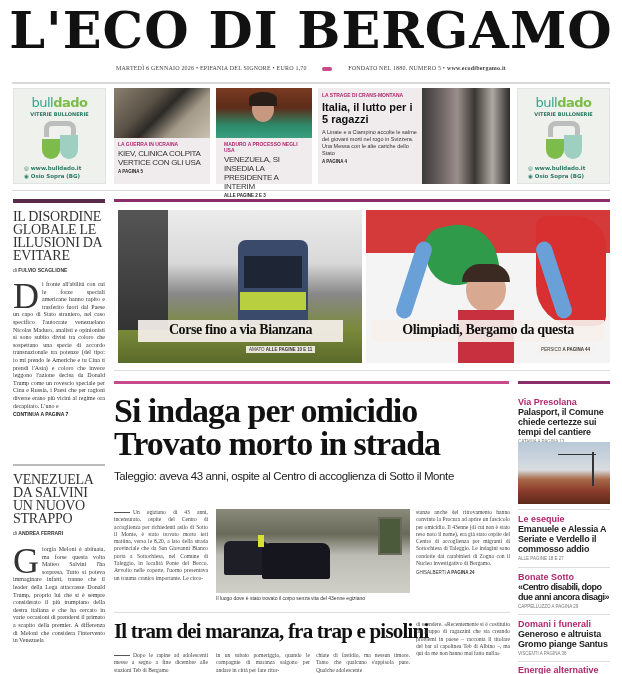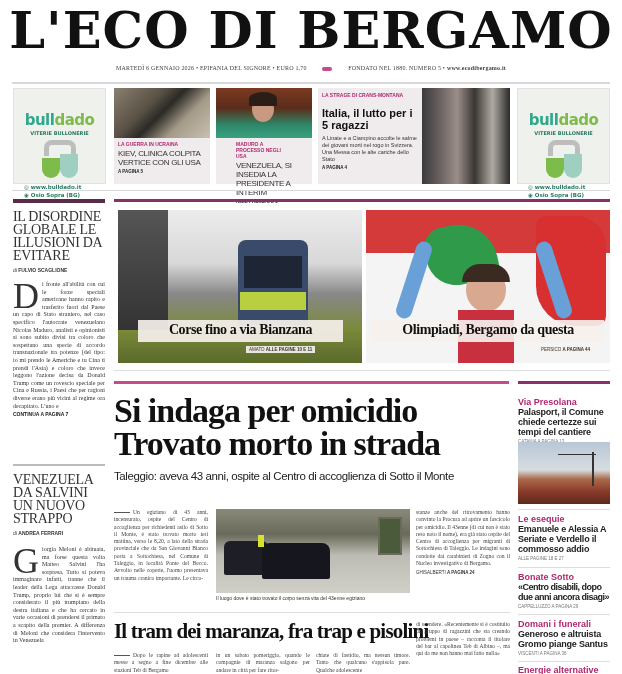--- a/index.html
+++ b/index.html
@@ -4,21 +4,21 @@
 <style>
 *{box-sizing:border-box;margin:0;padding:0}
 body{width:622px;height:674px;overflow:hidden;background:#fff;font-family:"Liberation Serif",serif;color:#1a1a1a;position:relative}
 .abs{position:absolute}
 .masthead{left:0;top:0;width:622px;height:62px;text-align:center;font-family:"DejaVu Serif",serif;font-weight:bold;font-size:50px;letter-spacing:1px;line-height:62px;transform:scaleX(1.02);color:#111}
 .dateline{left:0;top:65px;width:622px;text-align:center;font-size:6px;color:#444;letter-spacing:.2px}
 .dateline b{font-weight:bold}
 .dateline .mark{display:inline-block;width:10px;height:4px;background:#c74a8a;border-radius:2px;margin:0 14px;vertical-align:middle}
 .rule{height:2px;background:#d8d8d8}
 .adbox{background:#eef1ec;border:1px solid #e2e2e2}
-.ad-logo{font-family:"DejaVu Sans",sans-serif;font-weight:bold;font-size:15px;color:#7dbb4a;text-align:center;margin-top:22px;letter-spacing:-.5px}
+.ad-logo{font-family:"DejaVu Sans",sans-serif;font-weight:normal;font-size:13px;color:#7dbb4a;text-align:center;margin-top:6px;letter-spacing:-.5px}
 .ad-logo span{color:#2fa88b}
 .ad-sub{font-family:"DejaVu Sans",sans-serif;font-size:5px;color:#2a7a66;text-align:center;font-weight:bold;margin-top:1px}
 .ad-mark{width:40px;height:42px;margin:4px auto 0;position:relative}
 .ad-mark .r1{position:absolute;left:4px;top:0;width:32px;height:16px;border:5px solid #bdbdbd;border-bottom:none;border-radius:8px 8px 0 0}
 .ad-mark .c1{position:absolute;left:2px;top:18px;width:18px;height:20px;background:#7dbb4a;border-radius:0 0 10px 10px}
 .ad-mark .c2{position:absolute;left:20px;top:14px;width:18px;height:24px;background:#9ecfc0;border-radius:0 0 10px 10px}
 .ad-line{font-family:"DejaVu Sans",sans-serif;font-size:5.5px;color:#2a7a66;font-weight:bold;padding-left:10px;margin-top:2px}
 .teaser{background:#f0ecee}
 .photo{overflow:hidden}
 .kicker{font-family:"Liberation Sans",sans-serif;font-weight:bold;font-size:5px;color:#b0286e;text-transform:uppercase}
@@ -75,31 +75,31 @@
     <div class="tease-title" style="margin-top:2px">KIEV, CLINICA COLPITA VERTICE CON GLI USA</div>
     <div class="pageref" style="margin-top:2px">A PAGINA 5</div>
   </div>
 </div>
 
 <div class="abs teaser" style="left:216px;top:88px;width:96px;height:96px">
   <div class="photo" style="height:50px;background:linear-gradient(180deg,#7a3a22 0%,#5c2c1a 40%,#2c8a6a 75%,#3aa080 100%);position:relative">
     <div style="position:absolute;left:36px;top:8px;width:22px;height:26px;border-radius:50%;background:#c89880"></div>
     <div style="position:absolute;left:33px;top:4px;width:28px;height:14px;border-radius:50% 50% 0 0;background:#2a1e18"></div>
   </div>
-  <div style="padding:3px 20px">
+  <div style="padding:3px 8px">
     <div class="kicker">MADURO A PROCESSO NEGLI USA</div>
     <div class="tease-title" style="margin-top:2px">VENEZUELA, SI INSEDIA LA PRESIDENTE A INTERIM</div>
     <div class="pageref" style="margin-top:2px">ALLE PAGINE 2 E 3</div>
   </div>
 </div>
 
 <div class="abs teaser" style="left:318px;top:88px;width:192px;height:96px">
   <div style="position:absolute;left:4px;top:4px;width:96px">
     <div class="kicker">LA STRAGE DI CRANS-MONTANA</div>
-    <div style="font-family:'Liberation Sans',sans-serif;font-weight:bold;font-size:11px;line-height:12px;color:#111;margin-top:9px">Italia, il lutto per i 5 ragazzi</div>
+    <div style="font-family:'Liberation Sans',sans-serif;font-weight:bold;font-size:11px;line-height:12px;color:#111;margin-top:3px">Italia, il lutto per i 5 ragazzi</div>
     <div style="font-family:'Liberation Sans',sans-serif;font-size:5.5px;line-height:7px;color:#333;margin-top:4px">A Linate e a Ciampino accolte le salme dei giovani morti nel rogo in Svizzera. Una Messa con le alte cariche dello Stato</div>
     <div class="pageref" style="margin-top:2px">A PAGINA 4</div>
   </div>
   <div class="photo" style="position:absolute;left:104px;top:0;width:88px;height:96px;background:linear-gradient(90deg,#3a3a3a 0%,#6a6060 20%,#9a8e8a 40%,#3a3632 60%,#b0aaa4 80%,#2a2a2a 100%)"></div>
 </div>
 
 <div class="abs adbox" style="left:517px;top:88px;width:93px;height:96px">
   <div class="ad-logo"><span>bull</span><b style="color:#7dbb4a">dado</b></div>
   <div class="ad-sub">VITERIE BULLONERIE</div>
   <div class="ad-mark">

